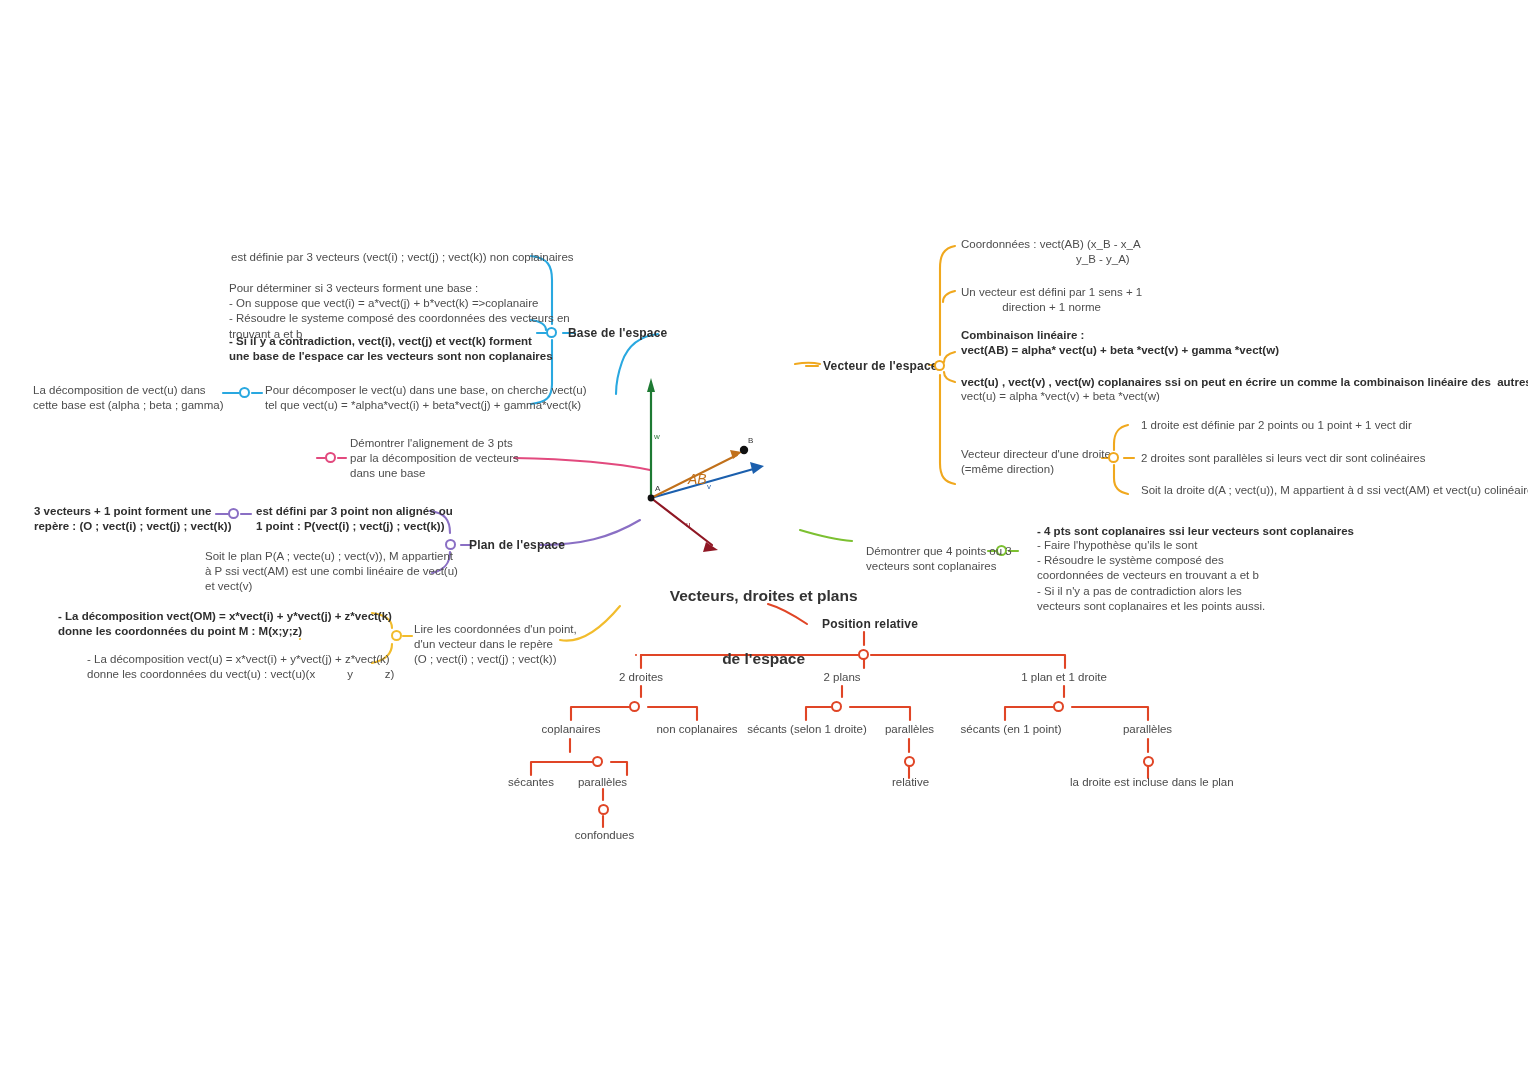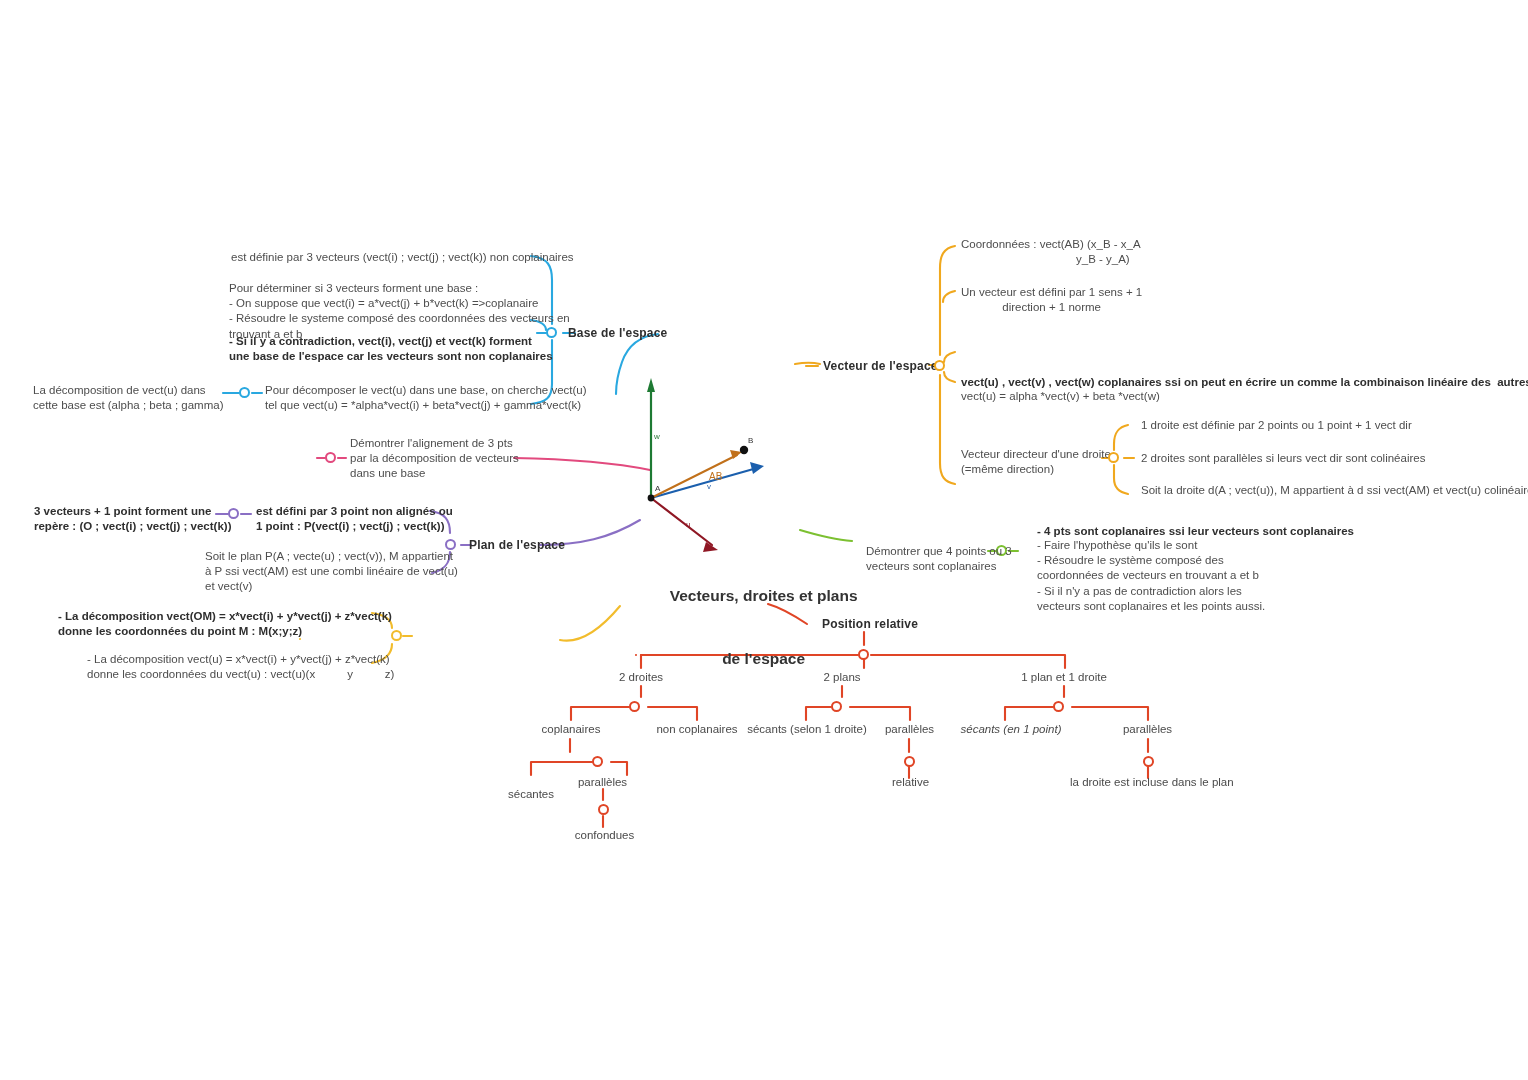--- a/index.html
+++ b/index.html
@@ -148,21 +148,21 @@
 
   <div class="title" style="left:600px;top:565px;width:310px;">
     <span>Vecteurs, droites et plans</span>
     <br>
     <span>de l'espace</span>
   </div>
 
   <div class="txt" style="left:654px;top:432px;font-size:8px;color:#2f7a3d;">w</div>
   <div class="txt" style="left:707px;top:482px;font-size:8px;color:#2b63aa;">v</div>
   <div class="txt" style="left:686px;top:520px;font-size:8px;color:#8f1724;">u</div>
-  <div class="txt" style="left:709px;top:470px;font-size:10px;color:#c1701a;">AB</div>
+  <div class="txt" style="left:688px;top:470px;font-size:14px;color:#c1701a;font-style:italic;">AB</div>
   <div class="txt" style="left:655px;top:484px;font-size:8px;color:#333;">A</div>
   <div class="txt" style="left:748px;top:436px;font-size:8px;color:#333;">B</div>
 
   <div class="lbl" style="position:absolute;left:568px;top:326px;">Base de l'espace</div>
   <div class="node n-blue" style="left:546px;top:327px;"></div>
   <div class="node n-blue" style="left:239px;top:387px;"></div>
 
   <div class="txt t12 soft" style="left:231px;top:250px;">est définie par 3 vecteurs (vect(i) ; vect(j) ; vect(k)) non coplainaires</div>
   <div class="txt t12 soft" style="left:229px;top:281px;">Pour déterminer si 3 vecteurs forment une base :
 - On suppose que vect(i) = a*vect(j) + b*vect(k) =&gt;coplanaire
@@ -186,32 +186,37 @@
 
   <div class="txt t12b" style="left:34px;top:504px;">3 vecteurs + 1 point forment une
 repère : (O ; vect(i) ; vect(j) ; vect(k))</div>
   <div class="txt t12b" style="left:256px;top:504px;">est défini par 3 point non alignés ou
 1 point : P(vect(i) ; vect(j) ; vect(k))</div>
   <div class="txt t12 soft" style="left:205px;top:549px;">Soit le plan P(A ; vecte(u) ; vect(v)), M appartient
 à P ssi vect(AM) est une combi linéaire de vect(u)
 et vect(v)</div>
 
   <div class="node n-yellow" style="left:391px;top:630px;"></div>
+  <div class="txt t12 soft" style="left:414px;top:622px;">Lire les coordonnées d'un point,
+d'un vecteur dans le repère
+(O ; vect(i) ; vect(j) ; vect(k))</div>
   <div class="txt t12b" style="left:58px;top:609px;">- La décomposition vect(OM) = x*vect(i) + y*vect(j) + z*vect(k)
 donne les coordonnées du point M : M(x;y;z)</div>
   <div class="txt t12 soft" style="left:87px;top:652px;">- La décomposition vect(u) = x*vect(i) + y*vect(j) + z*vect(k)
 donne les coordonnées du vect(u) : vect(u)(x          y          z)</div>
 
   <div class="lbl" style="position:absolute;left:823px;top:359px;">Vecteur de l'espace</div>
   <div class="node n-orange" style="left:934px;top:360px;"></div>
 
   <div class="txt t12 soft" style="left:961px;top:237px;">Coordonnées : vect(AB) (x_B - x_A
                                     y_B - y_A)</div>
   <div class="txt t12 soft" style="left:961px;top:285px;text-align:center;">Un vecteur est défini par 1 sens + 1
 direction + 1 norme</div>
+  <div class="txt t12b" style="left:961px;top:328px;">Combinaison linéaire :
+vect(AB) = alpha* vect(u) + beta *vect(v) + gamma *vect(w)</div>
   <div class="txt t12b" style="left:961px;top:375px;">vect(u) , vect(v) , vect(w) coplanaires ssi on peut en écrire un comme la combinaison linéaire des  autres</div>
   <div class="txt t12 soft" style="left:961px;top:389px;">vect(u) = alpha *vect(v) + beta *vect(w)</div>
 
   <div class="txt t12 soft" style="left:961px;top:447px;">Vecteur directeur d'une droite
 (=même direction)</div>
   <div class="node n-orange" style="left:1108px;top:452px;"></div>
   <div class="txt t12 soft" style="left:1141px;top:418px;">1 droite est définie par 2 points ou 1 point + 1 vect dir</div>
   <div class="txt t12 soft" style="left:1141px;top:451px;">2 droites sont parallèles si leurs vect dir sont colinéaires</div>
   <div class="txt t12 soft" style="left:1141px;top:483px;">Soit la droite d(A ; vect(u)), M appartient à d ssi vect(AM) et vect(u) colinéaires</div>
 
@@ -233,28 +238,28 @@
   <div class="tree" style="left:1004px;top:671px;width:120px;">1 plan et 1 droite</div>
 
   <div class="node n-red" style="left:629px;top:701px;"></div>
   <div class="node n-red" style="left:831px;top:701px;"></div>
   <div class="node n-red" style="left:1053px;top:701px;"></div>
 
   <div class="tree" style="left:521px;top:723px;width:100px;">coplanaires</div>
   <div class="tree" style="left:637px;top:723px;width:120px;">non coplanaires</div>
   <div class="tree" style="left:742px;top:723px;width:130px;">sécants (selon 1 droite)</div>
   <div class="tree" style="left:872px;top:723px;width:75px;">parallèles</div>
-  <div class="tree" style="left:951px;top:723px;width:120px;font-style:italic;">sécants (en 1 point)</div>
+  <div class="tree" style="left:951px;top:723px;width:120px;">sécants (en 1 point)</div>
   <div class="tree" style="left:1110px;top:723px;width:75px;">parallèles</div>
 
   <div class="node n-red" style="left:592px;top:756px;"></div>
   <div class="node n-red" style="left:904px;top:756px;"></div>
   <div class="node n-red" style="left:1143px;top:756px;"></div>
 
-  <div class="tree" style="left:491px;top:776px;width:80px;margin-top:12px;">sécantes</div>
+  <div class="tree" style="left:491px;top:776px;width:80px;">sécantes</div>
   <div class="tree" style="left:565px;top:776px;width:75px;">parallèles</div>
   <div class="tree" style="left:868px;top:776px;width:85px;">relative</div>
   <div class="tree" style="left:1070px;top:776px;width:158px;">la droite est incluse dans le plan</div>
 
   <div class="node n-red" style="left:598px;top:804px;"></div>
   <div class="tree" style="left:562px;top:829px;width:85px;">confondues</div>
 
 </div>
 
 </body></html>

